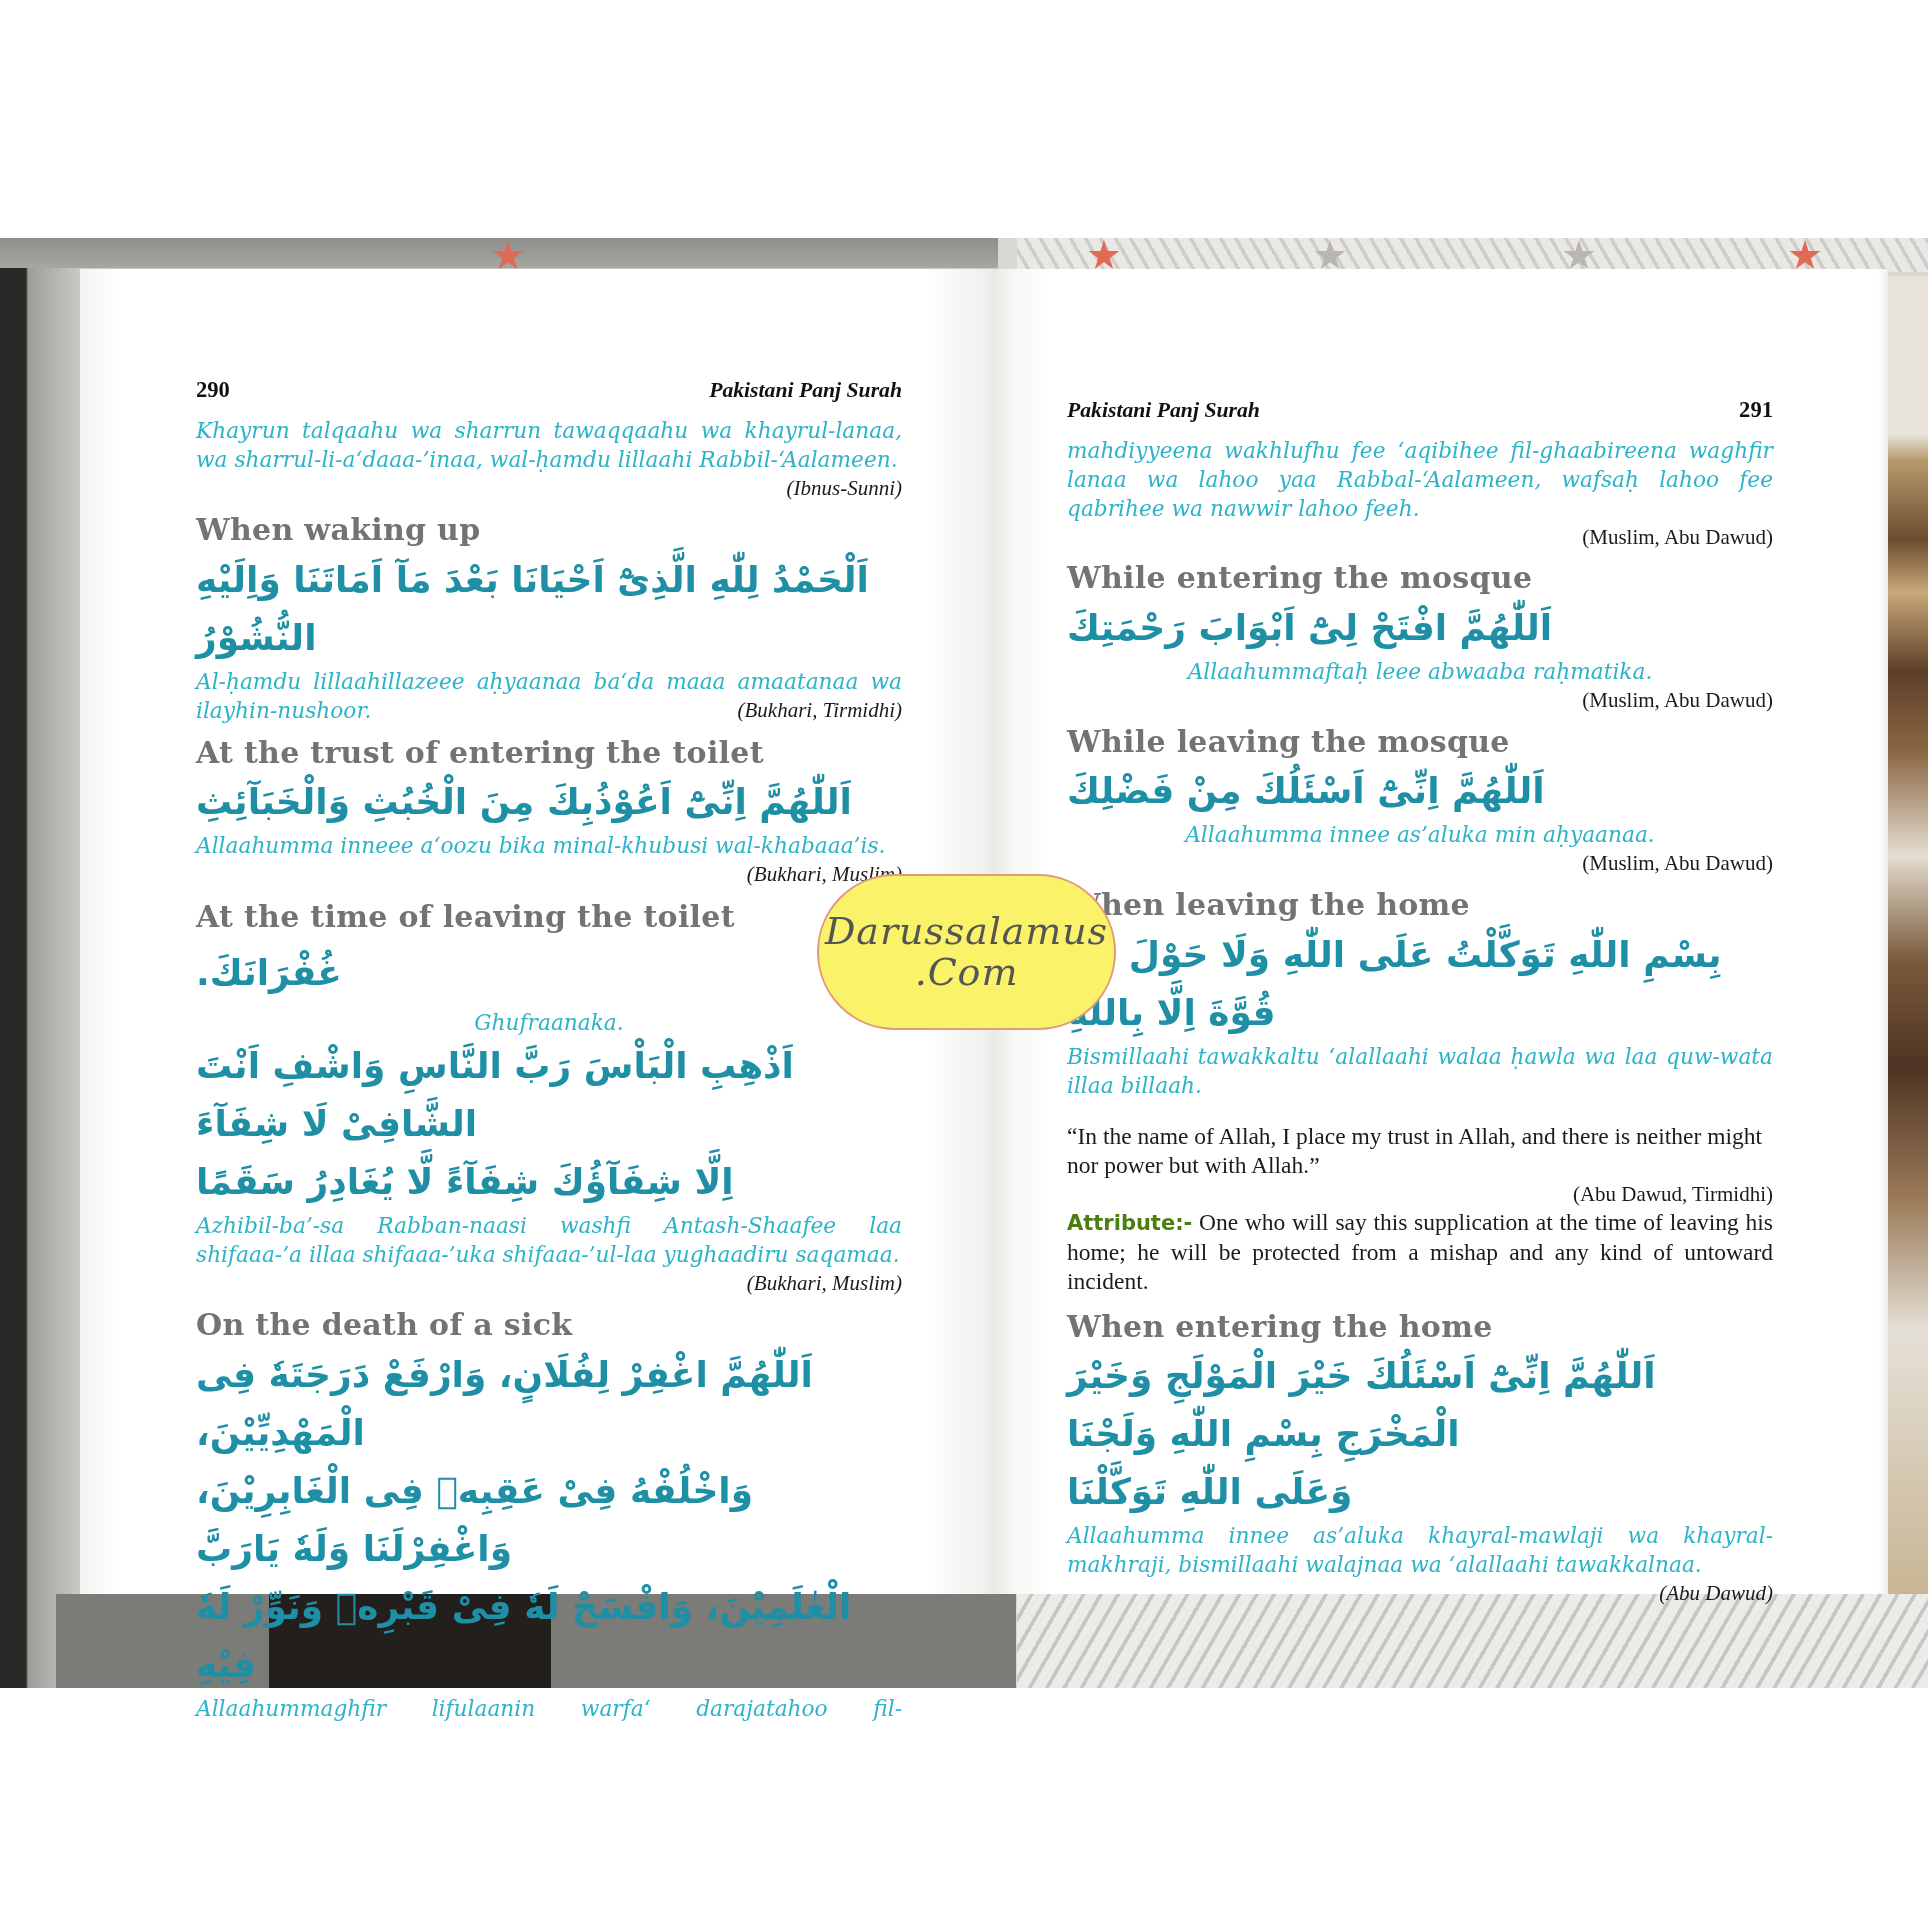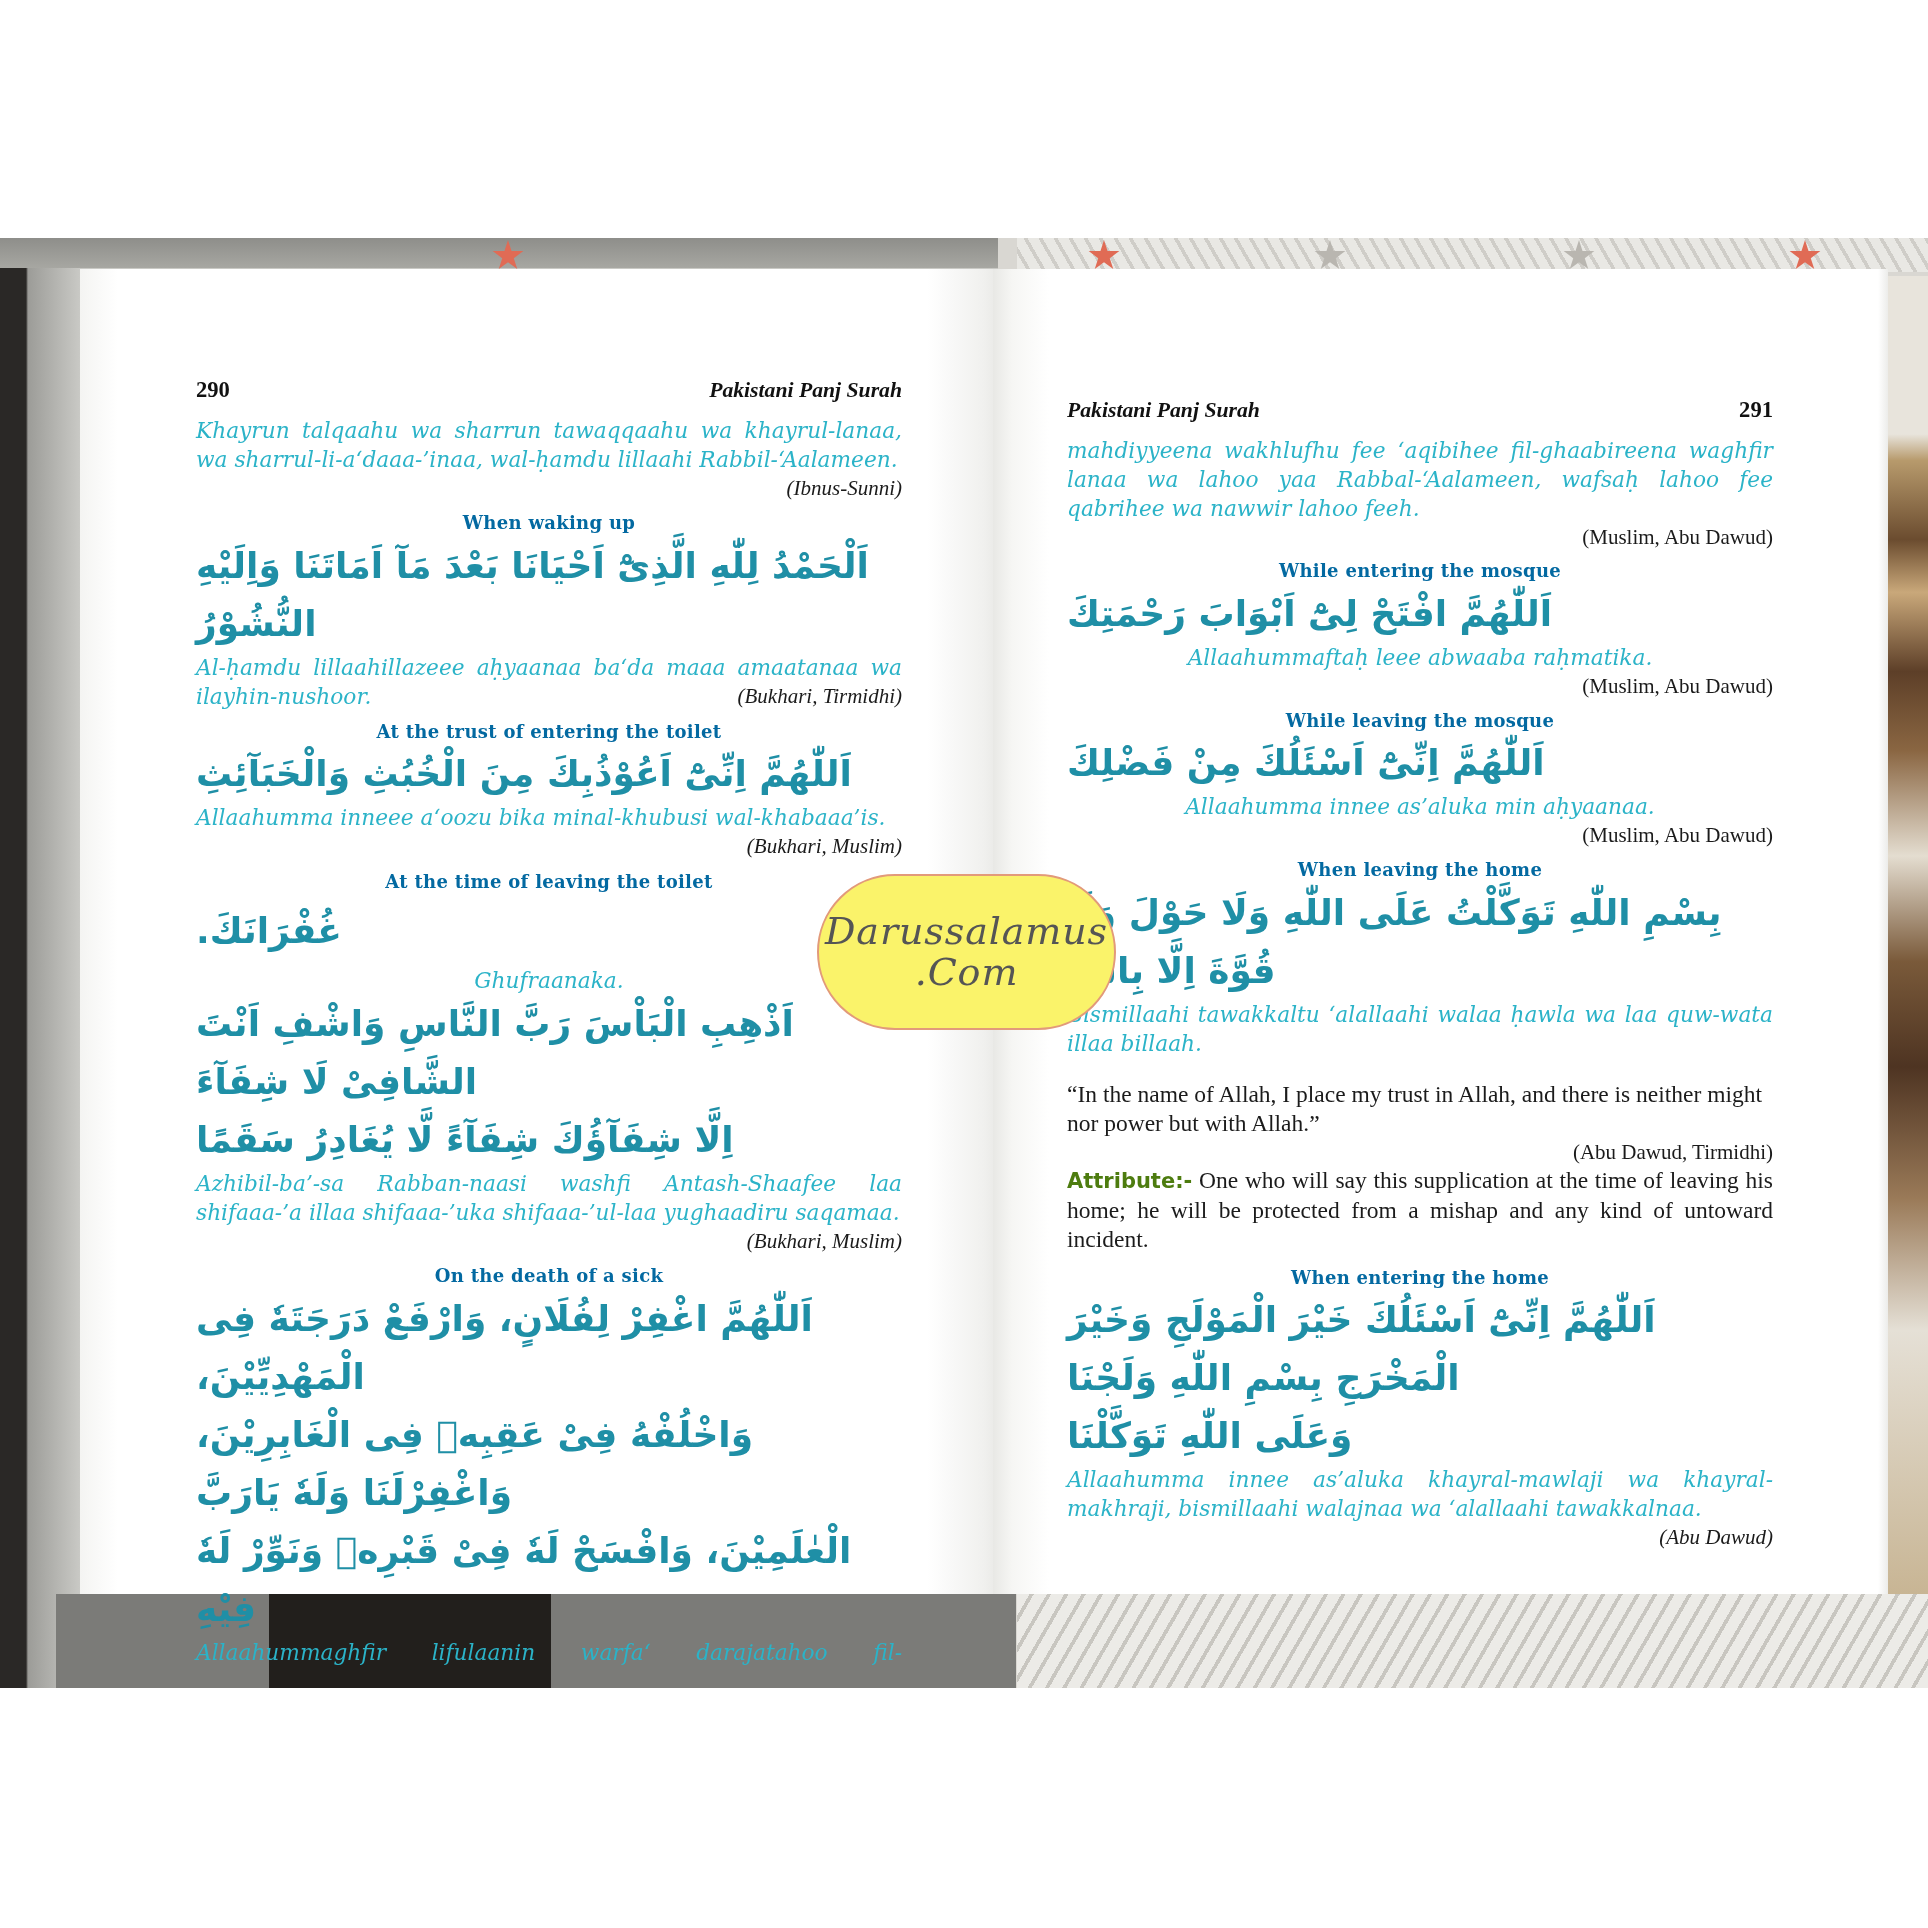--- a/index.html
+++ b/index.html
@@ -32,21 +32,21 @@
   .content-right { left:1067px; top:397px; width:706px; }
 
   .run-head { display:flex; justify-content:space-between; align-items:baseline; margin-bottom:13px; }
   .pnum { font-family:"Liberation Serif", serif; font-weight:bold; font-size:22.6px; color:#111; }
   .ptitle { font-family:"Liberation Serif", serif; font-weight:bold; font-style:italic; font-size:21.7px; color:#111; }
 
   .translit { font-family:"DejaVu Serif", serif; font-style:italic; color:#2bb3c8; font-size:21.7px; line-height:29px; text-align:justify; }
   .src { font-family:"Liberation Serif", serif; color:#1b1b1b; font-size:21px; float:right; }
   .src-block { font-family:"Liberation Serif", serif; color:#1b1b1b; font-size:21px; text-align:right; line-height:28px; }
   .clear { clear:both; }
-  .heading { font-family:"DejaVu Serif", serif; font-weight:bold; font-size:18px; color:#0369a1; text-align:center; margin:9.4px 0 3.8px; letter-spacing:0.3px; }
+  .heading { font-family:"DejaVu Serif", serif; font-weight:bold; font-size:30px; color:#737373; margin:9.4px 0 3.8px; letter-spacing:0.3px; }
   .arabic { font-family:"DejaVu Sans", sans-serif; direction:rtl; color:#1f8fa6; font-size:36px; text-align:left; line-height:58px; font-weight:bold; }
   .center { text-align:center; }
   .plain { font-family:"Liberation Serif", serif; font-size:23.5px; color:#1b1b1b; line-height:29px; }
   .attr-label { font-family:"DejaVu Sans", sans-serif; font-weight:bold; color:#4d7c0f; font-size:21px; }
   .attr-text { font-family:"Liberation Serif", serif; font-size:23.5px; color:#1b1b1b; line-height:29px; text-align:justify; }
 
   .watermark { position:absolute; left:817px; top:874px; width:299px; height:156px; border-radius:78px;
     background:#faf36a; border:2.8px solid #e29a7a; box-sizing:border-box; display:flex; flex-direction:column; align-items:center; justify-content:center; }
   .watermark span { font-family:"DejaVu Serif", serif; font-style:italic; color:#555; font-size:38px; line-height:41px; letter-spacing:0.9px; }
 </style>

